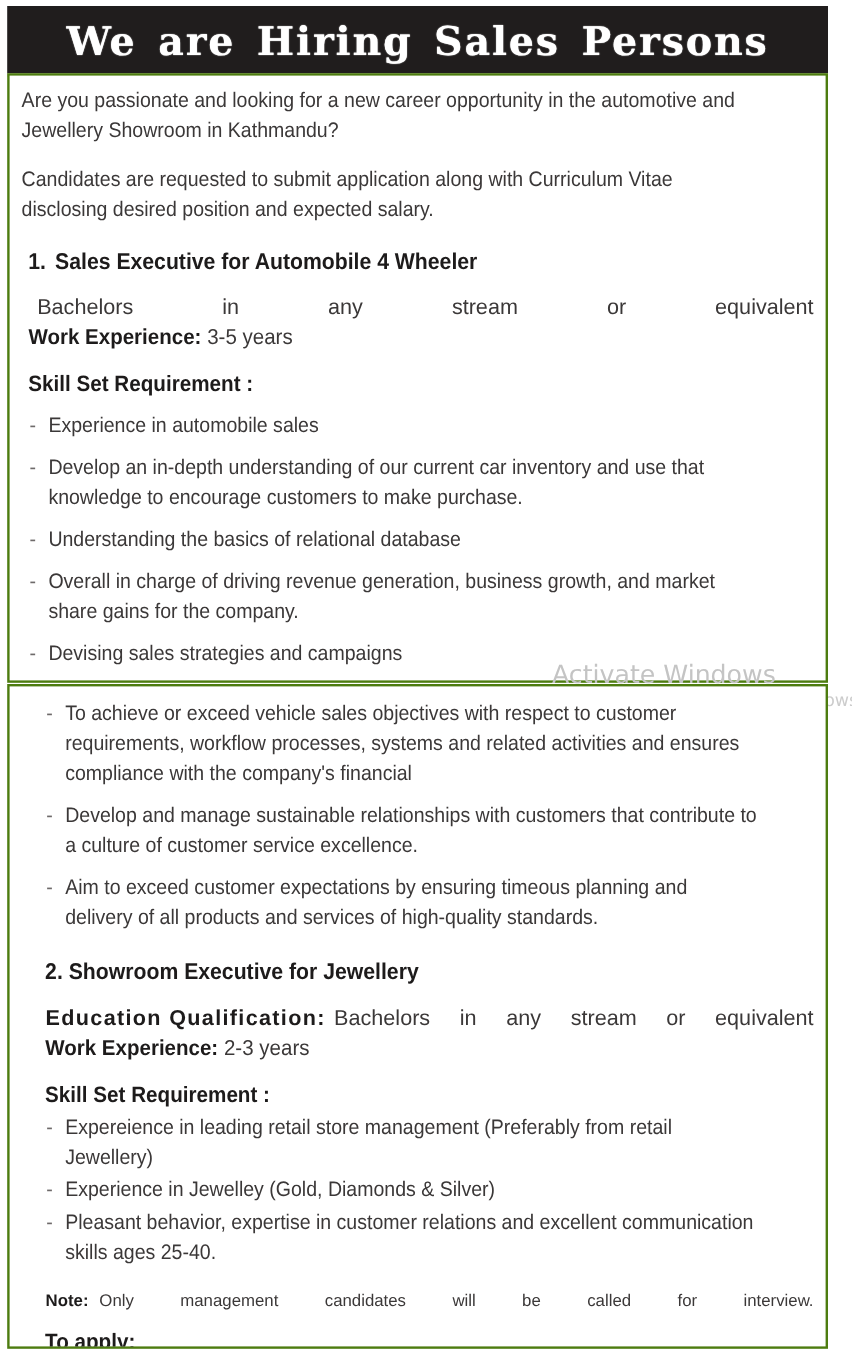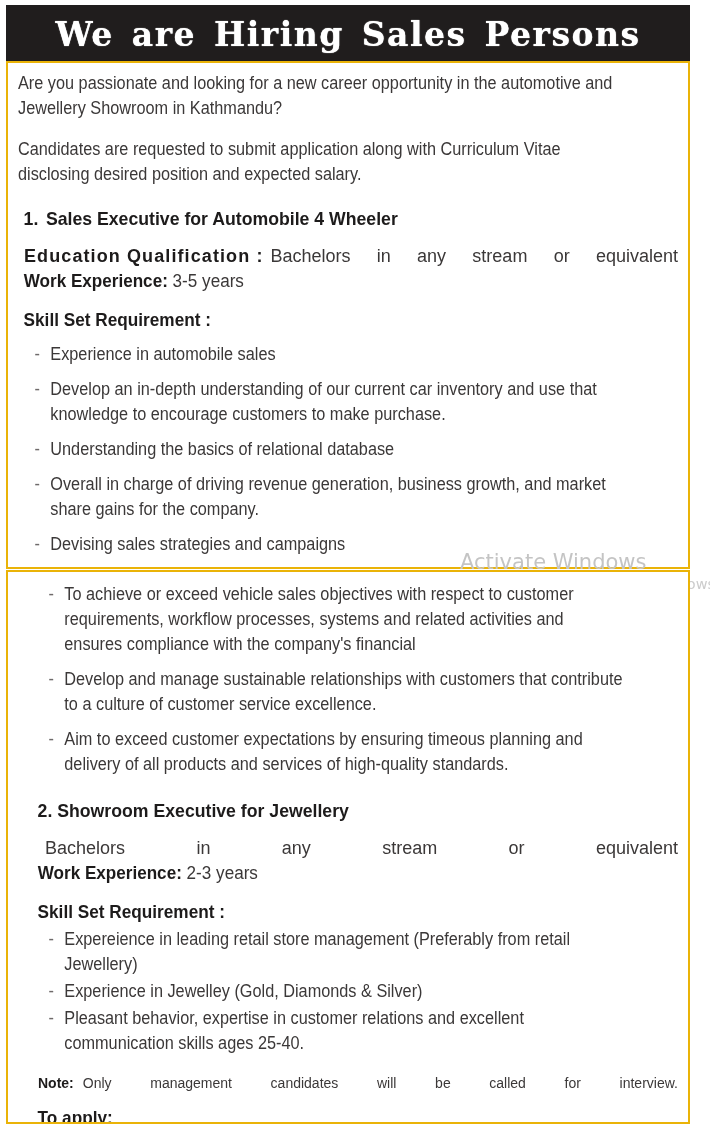--- a/index.html
+++ b/index.html
@@ -41,21 +41,21 @@
     line-height: 1;
     white-space: nowrap;
     text-shadow: 0 0 1px #ffffff;
   }
 
   
   .frame {
     position: absolute;
     left: 6px;
     width: 684px;
-    border: 2px solid #eab308;
+    border: 2px solid #4d7c0f;
     box-sizing: border-box;
     background: #ffffff;
   }
   .frame-top {
     top: 61px;
     height: 508px;
   }
   .frame-bottom {
     top: 570px;
     height: 554px;
@@ -151,21 +151,21 @@
     font-weight: bold;
     font-size: 18.5px;
     line-height: 24px;
     color: #1d1b1b;
     transform: scaleX(0.93);
     transform-origin: left center;
   }
 
   ul.bullets {
     list-style: none;
-    margin: 10px;
+    margin: 0;
     padding: 0;
   }
   ul.bullets li {
     position: relative;
     padding-left: 24px;
     color: #3b3838;
     font-size: 17.5px;
     line-height: 25px;
     margin-top: 10px;
     transform: scaleX(0.93);
@@ -265,21 +265,20 @@
     <div class="inner">
 
       <p class="para para-intro">Are you passionate and looking for a new career opportunity in the automotive and Jewellery Showroom in Kathmandu?</p>
       <p class="para para-sub">Candidates are requested to submit application along with Curriculum Vitae disclosing desired position and expected salary.</p>
 
       <p class="job-title job-title-1">
         <span class="num">1.</span><span>Sales Executive for Automobile 4 Wheeler</span>
       </p>
 
       <p class="qual-line qual-line-1">
-        <span class="qual-label">Education Qualification :</span>
         <span class="qual-value">
           <span>Bachelors</span>
           <span>in</span>
           <span>any</span>
           <span>stream</span>
           <span>or</span>
           <span>equivalent</span>
         </span>
       </p>
 
@@ -314,20 +313,21 @@
         <li>Develop and manage sustainable relationships with customers that contribute to a culture of customer service excellence.</li>
         <li>Aim to exceed customer expectations by ensuring timeous planning and delivery of all products and services of high-quality standards.</li>
       </ul>
 
       <p class="job-title job-title-2">
         <span>2.</span>
         <span>Showroom Executive for Jewellery</span>
       </p>
 
       <p class="qual-line qual-line-1">
+        <span class="qual-label">Education Qualification:</span>
         <span class="qual-value">
           <span>Bachelors</span>
           <span>in</span>
           <span>any</span>
           <span>stream</span>
           <span>or</span>
           <span>equivalent</span>
         </span>
       </p>
 

